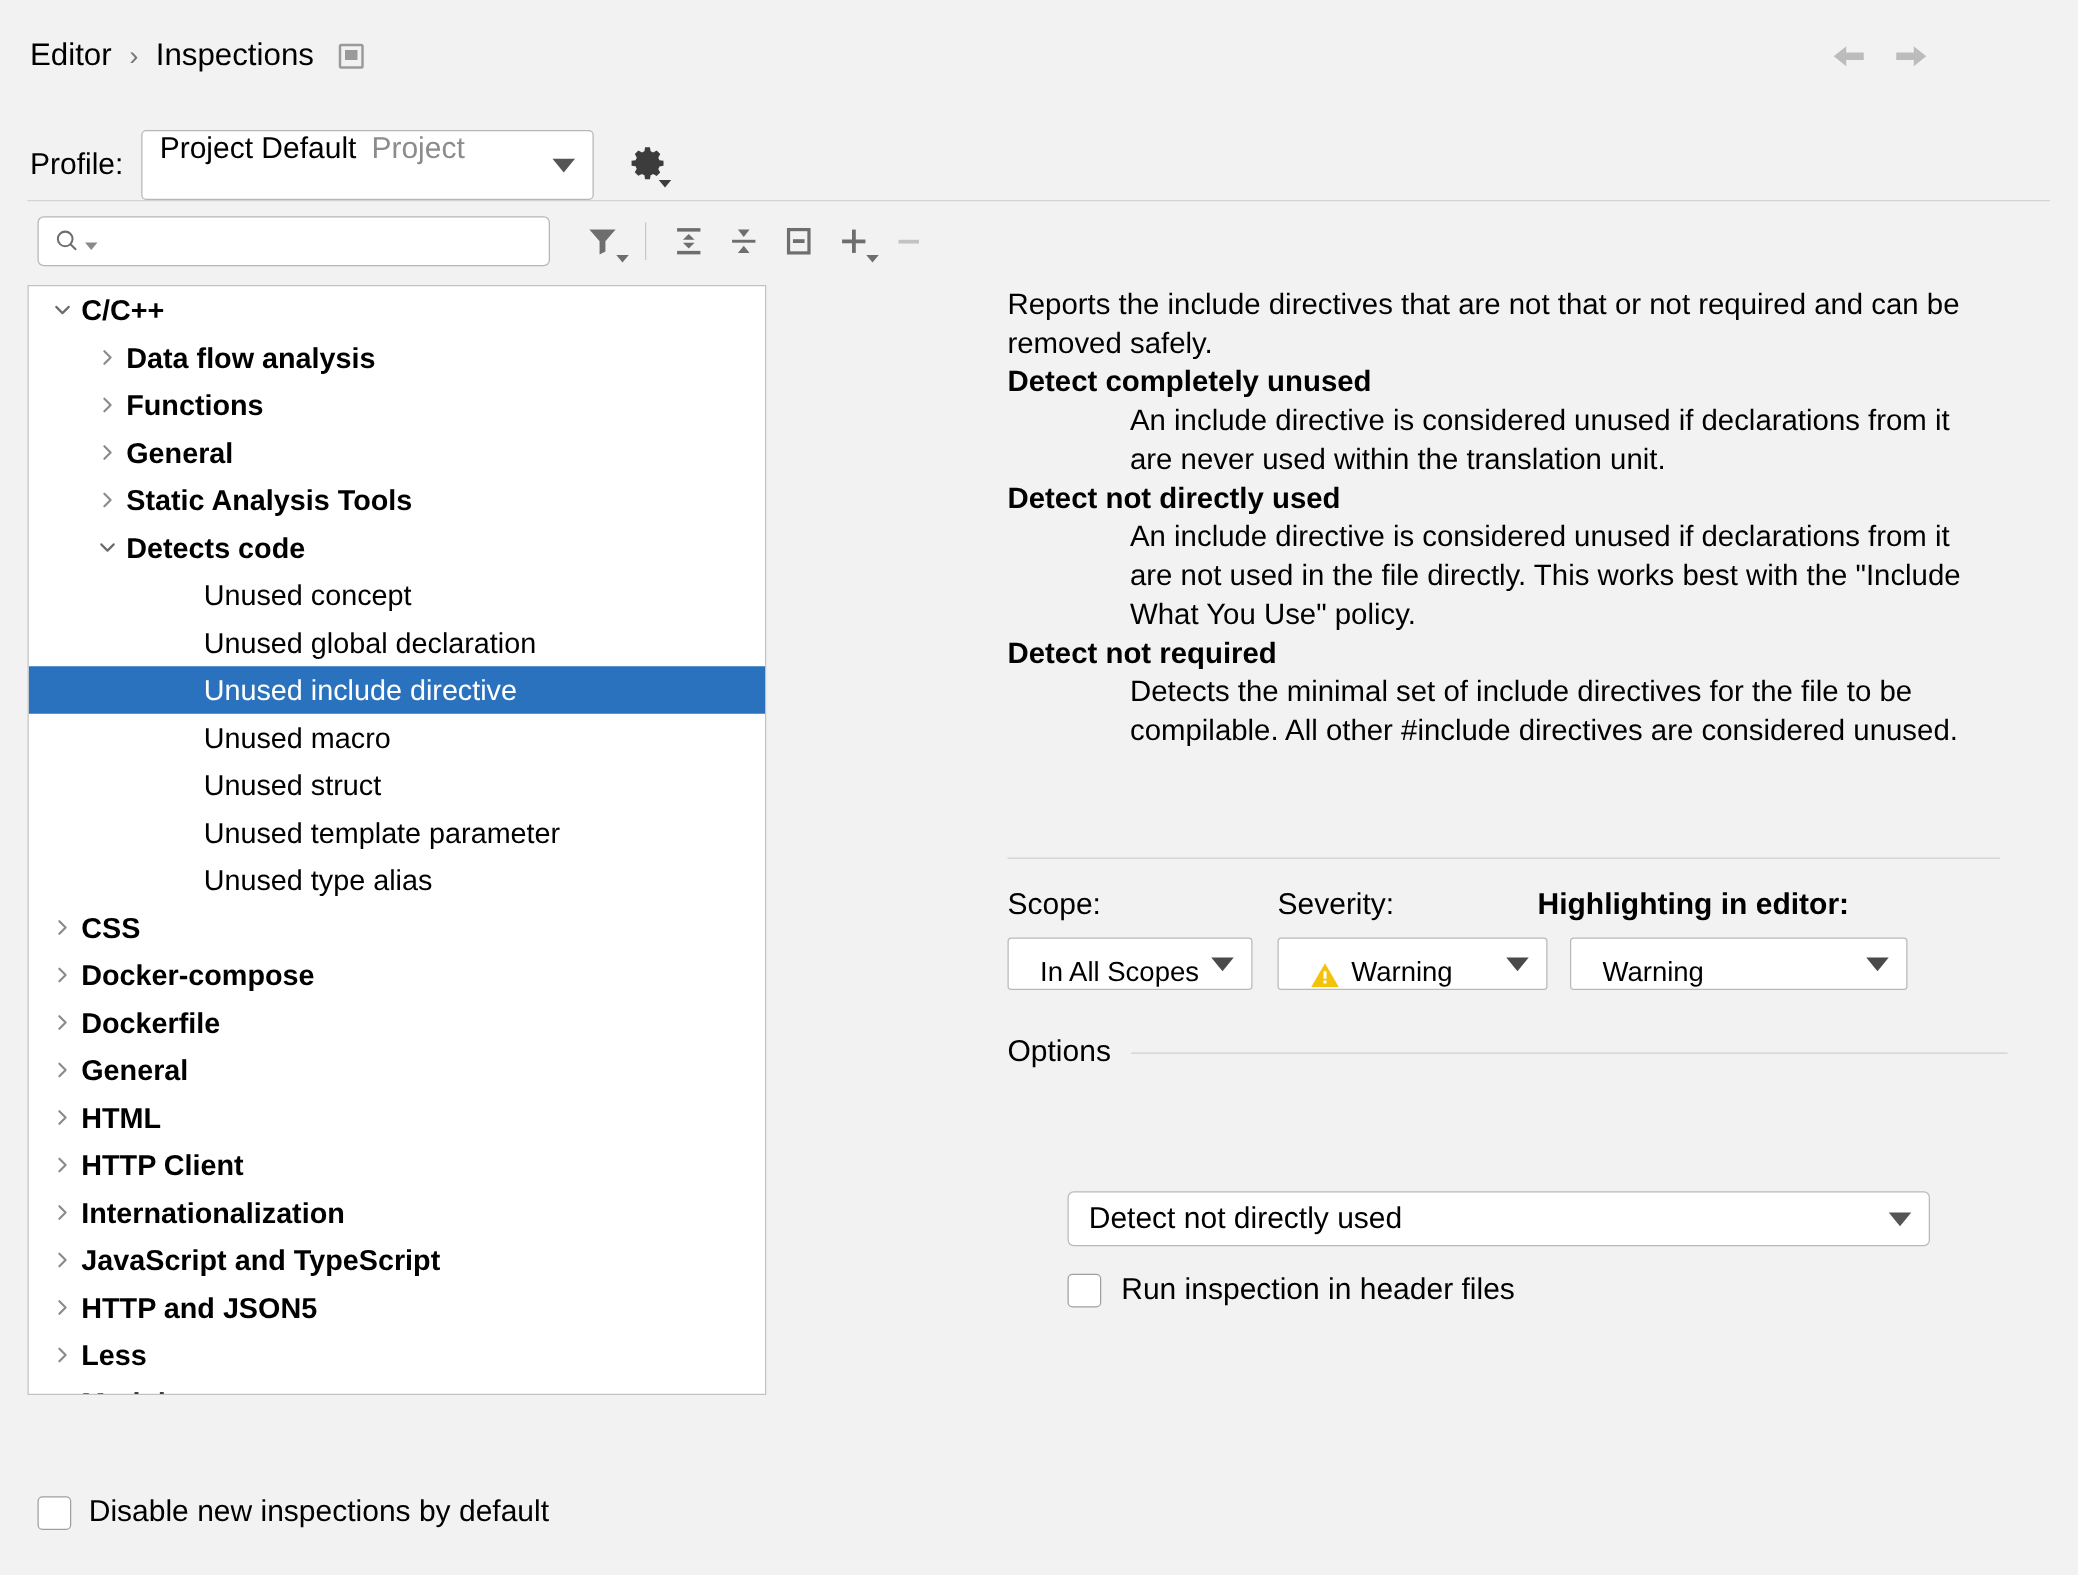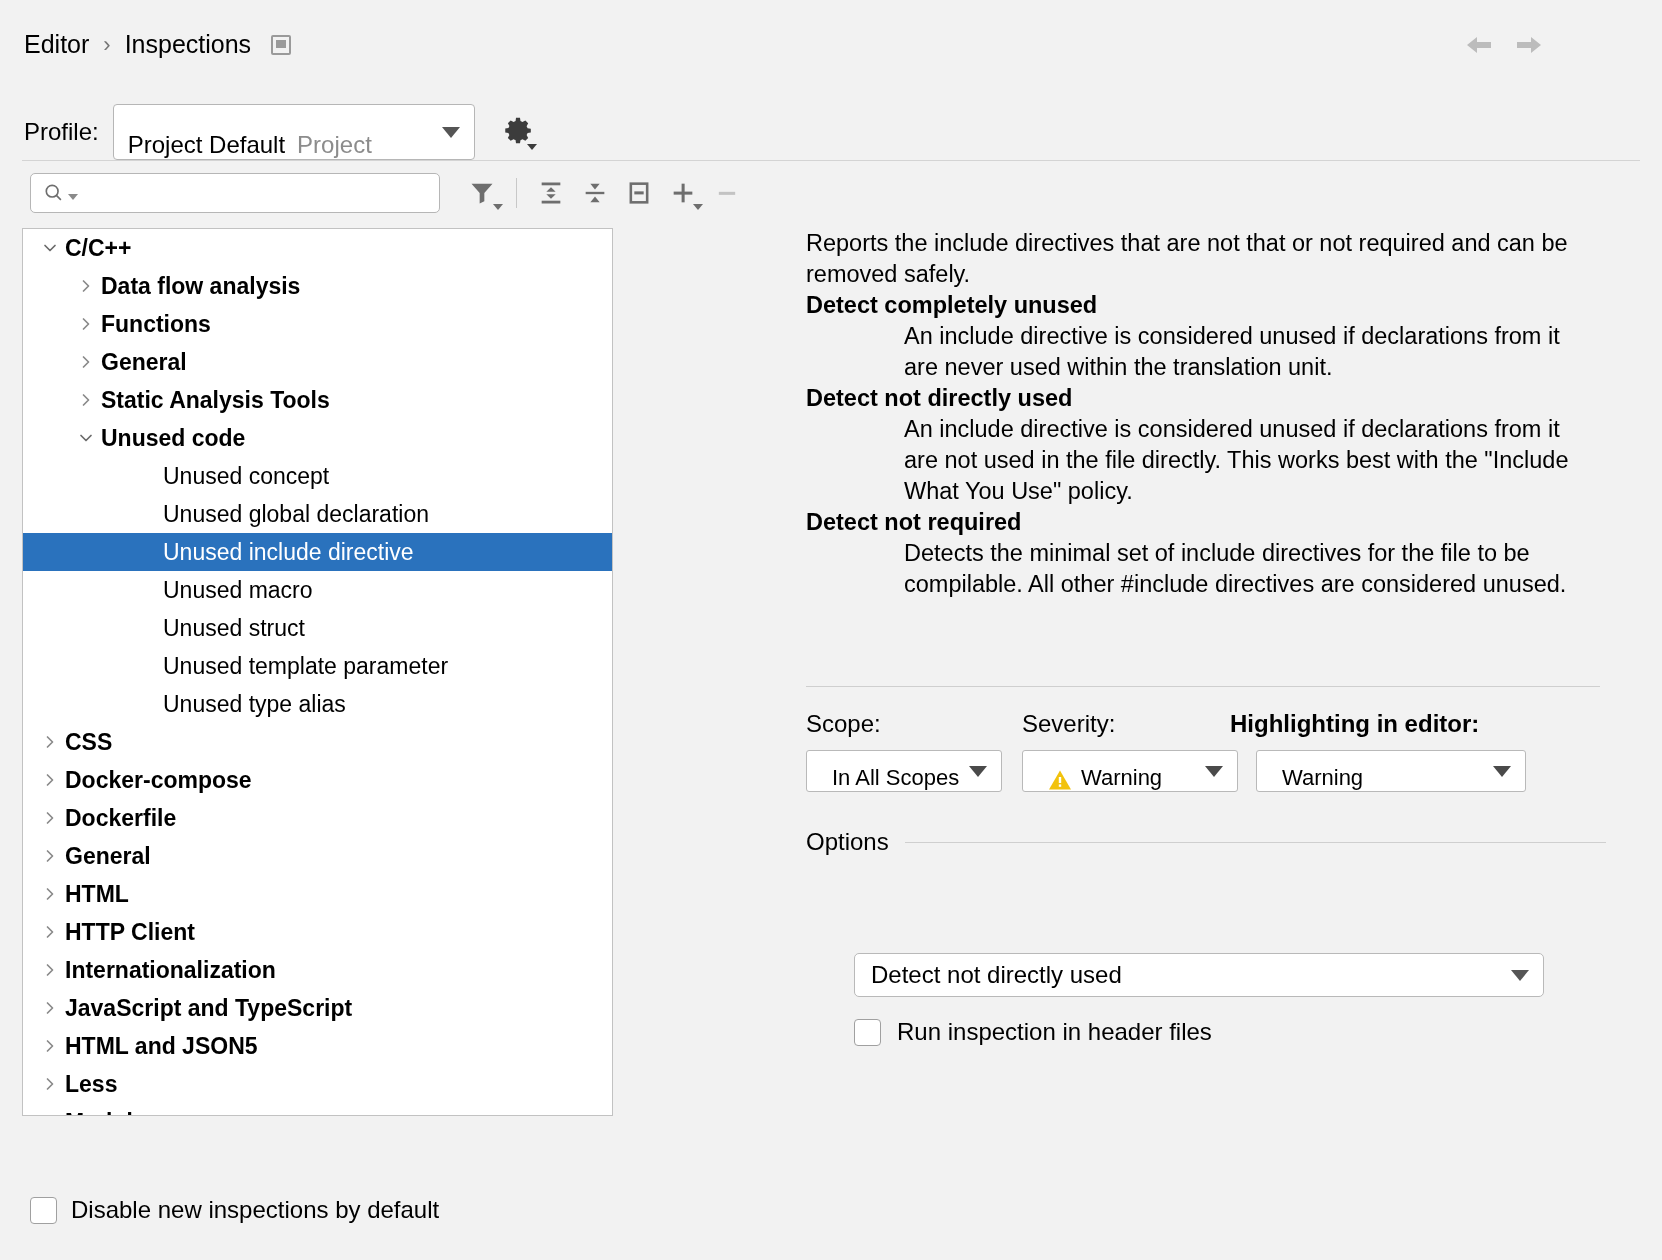--- a/index.html
+++ b/index.html
@@ -43,21 +43,21 @@
   
   #profile-row {
     position: absolute; left: 24px; top: 104px;
     display: flex; align-items: center; gap: 14px;
   }
   #profile-label { font-size: 24px; }
   #profile-combo {
     width: 362px; height: 56px;
     background: #fff;
     border: 1px solid #b6b6b6; border-radius: 4px;
-    display: flex; align-items: flex-end;
+    display: flex; align-items: flex-start;
     padding: 0 12px 0 14px;
     position: relative;
   }
   #profile-value { font-size: 24px; color: #000; }
   #profile-qualifier { font-size: 24px; color: #8c8c8c; margin-left: 12px; }
   .combo-caret {
     width: 0; height: 0;
     border-left: 9px solid transparent;
     border-right: 9px solid transparent;
     border-top: 11px solid #555;
@@ -371,21 +371,21 @@
       <span class="row-check">
         <span class="mark-dash"></span>
       </span>
     </div>
     <div class="tree-row d1">
       <span class="twisty">
         <svg width="16" height="16" viewBox="0 0 16 16">
           <path d="M3 5.5 L8 10.5 L13 5.5" fill="none" stroke="#6b6b6b" stroke-width="1.7" stroke-linecap="round" stroke-linejoin="round"></path>
         </svg>
       </span>
-      <span class="row-label group">Unused code</span>
+      <span class="row-label group">Detects code</span>
       <span class="row-check">
         <span class="mark-check"></span>
       </span>
     </div>
     <div class="tree-row d2">
       <span class="twisty"></span>
       <span class="row-label">Unused concept</span>
       <span class="row-warn"><svg width="23" height="21" viewBox="0 0 24 22">
           <path d="M12 1.5 L23 20.5 L1 20.5 Z" fill="#f2c20c"></path>
           <rect x="10.8" y="8" width="2.4" height="6" fill="#fff"></rect>
@@ -554,21 +554,21 @@
       <span class="row-check">
         <span class="mark-dash"></span>
       </span>
     </div>
     <div class="tree-row d0">
       <span class="twisty">
         <svg width="16" height="16" viewBox="0 0 16 16">
           <path d="M5.5 3 L10.5 8 L5.5 13" fill="none" stroke="#8a8a8a" stroke-width="1.7" stroke-linecap="round" stroke-linejoin="round"></path>
         </svg>
       </span>
-      <span class="row-label group">HTML and JSON5</span>
+      <span class="row-label group">HTTP and JSON5</span>
       <span class="row-check">
         <span class="mark-check"></span>
       </span>
     </div>
     <div class="tree-row d0">
       <span class="twisty">
         <svg width="16" height="16" viewBox="0 0 16 16">
           <path d="M5.5 3 L10.5 8 L5.5 13" fill="none" stroke="#8a8a8a" stroke-width="1.7" stroke-linecap="round" stroke-linejoin="round"></path>
         </svg>
       </span>

